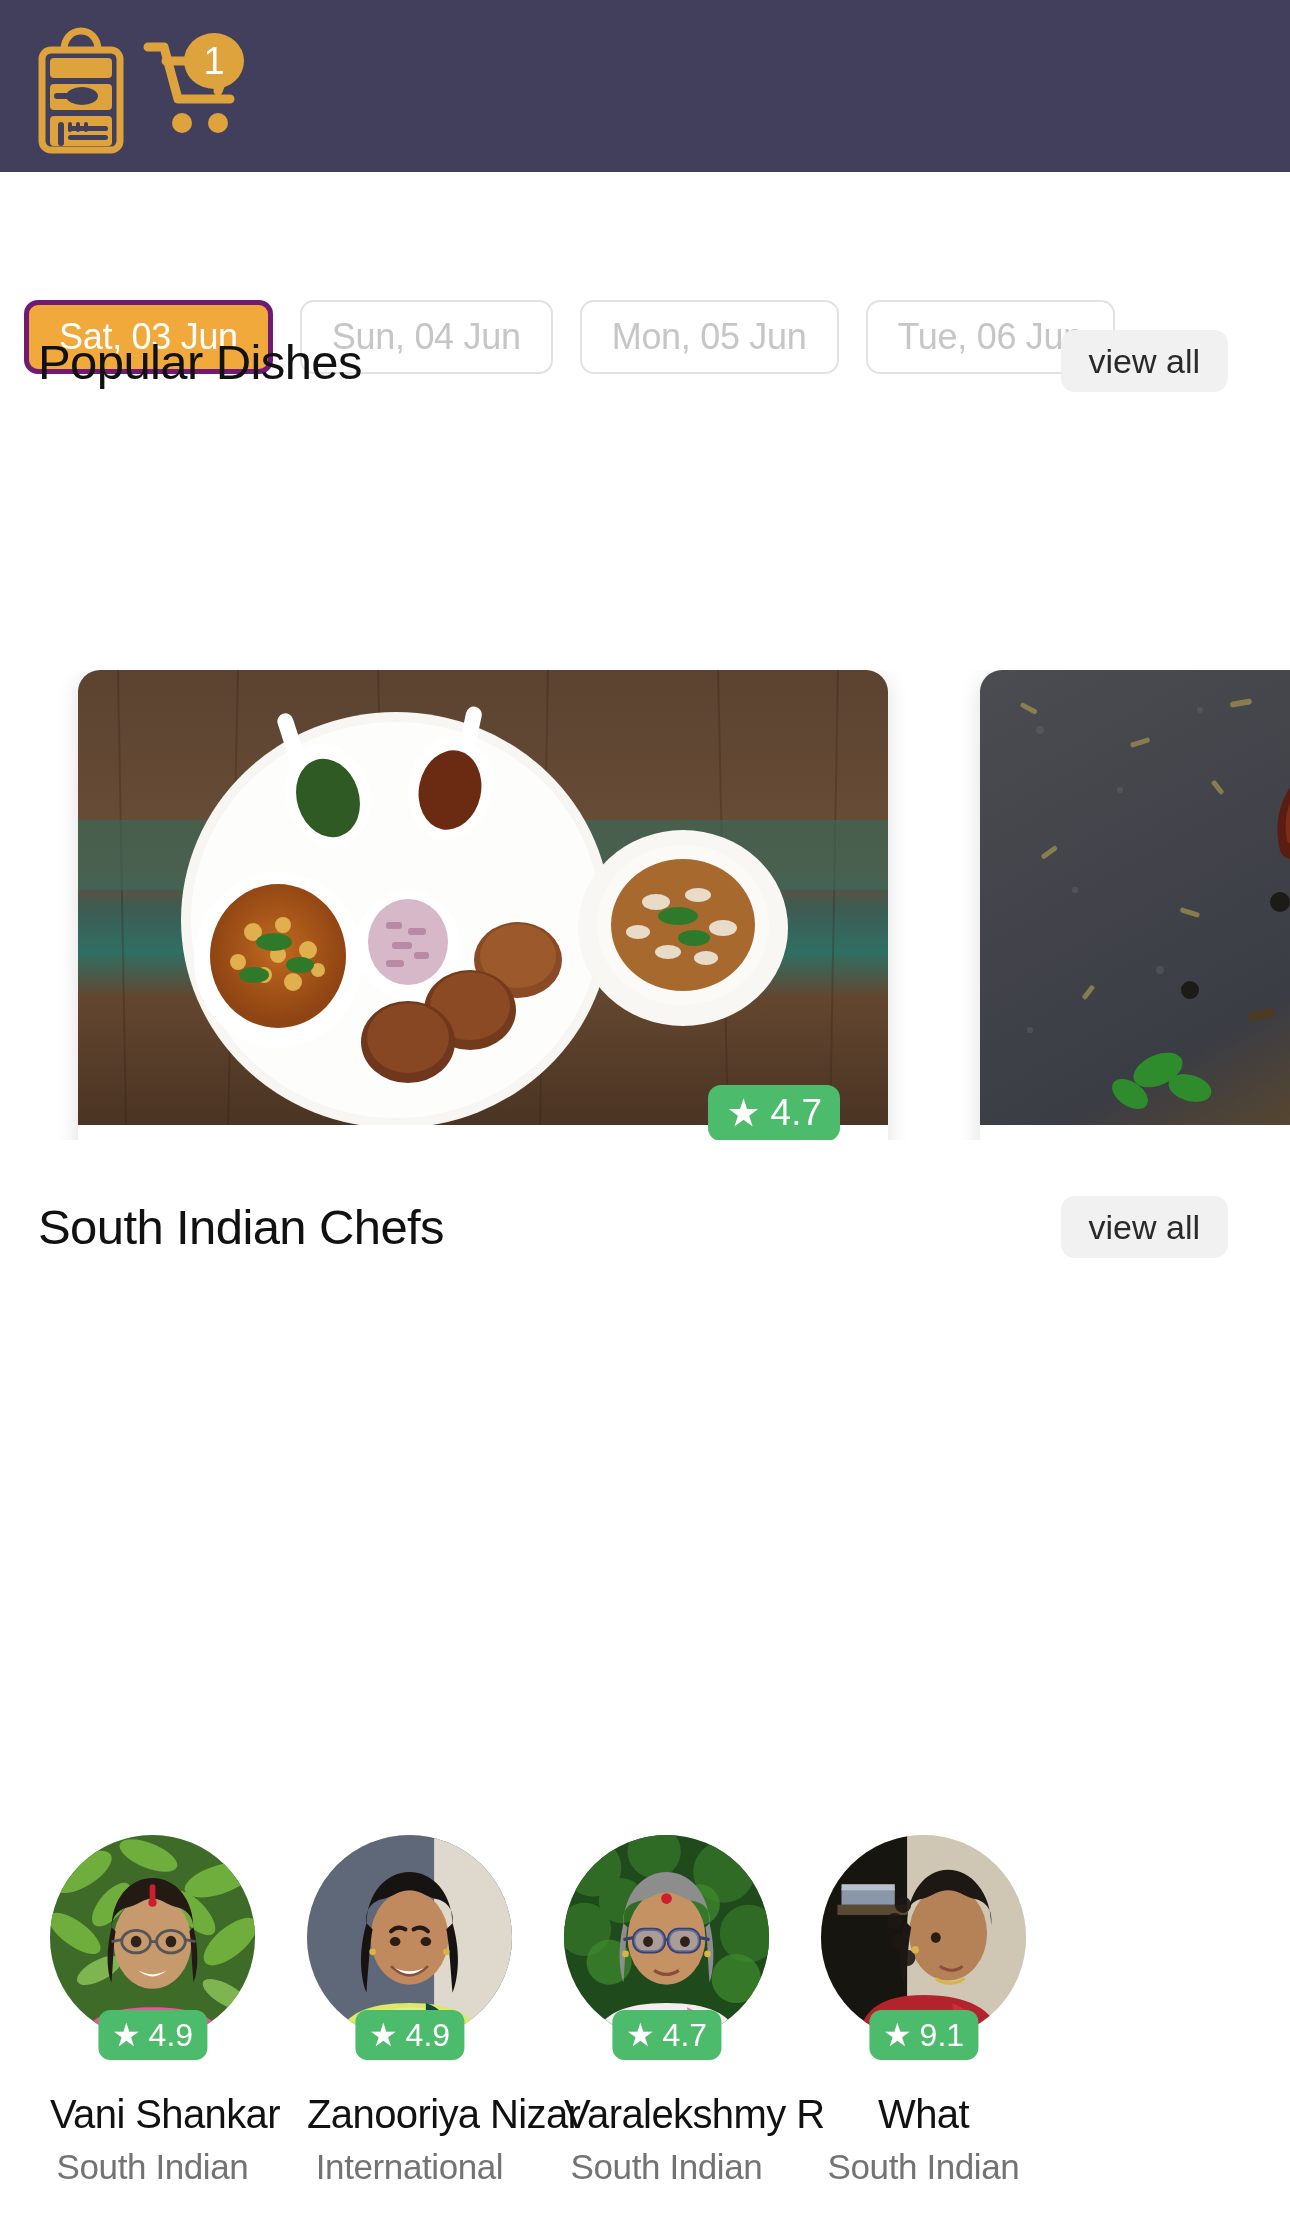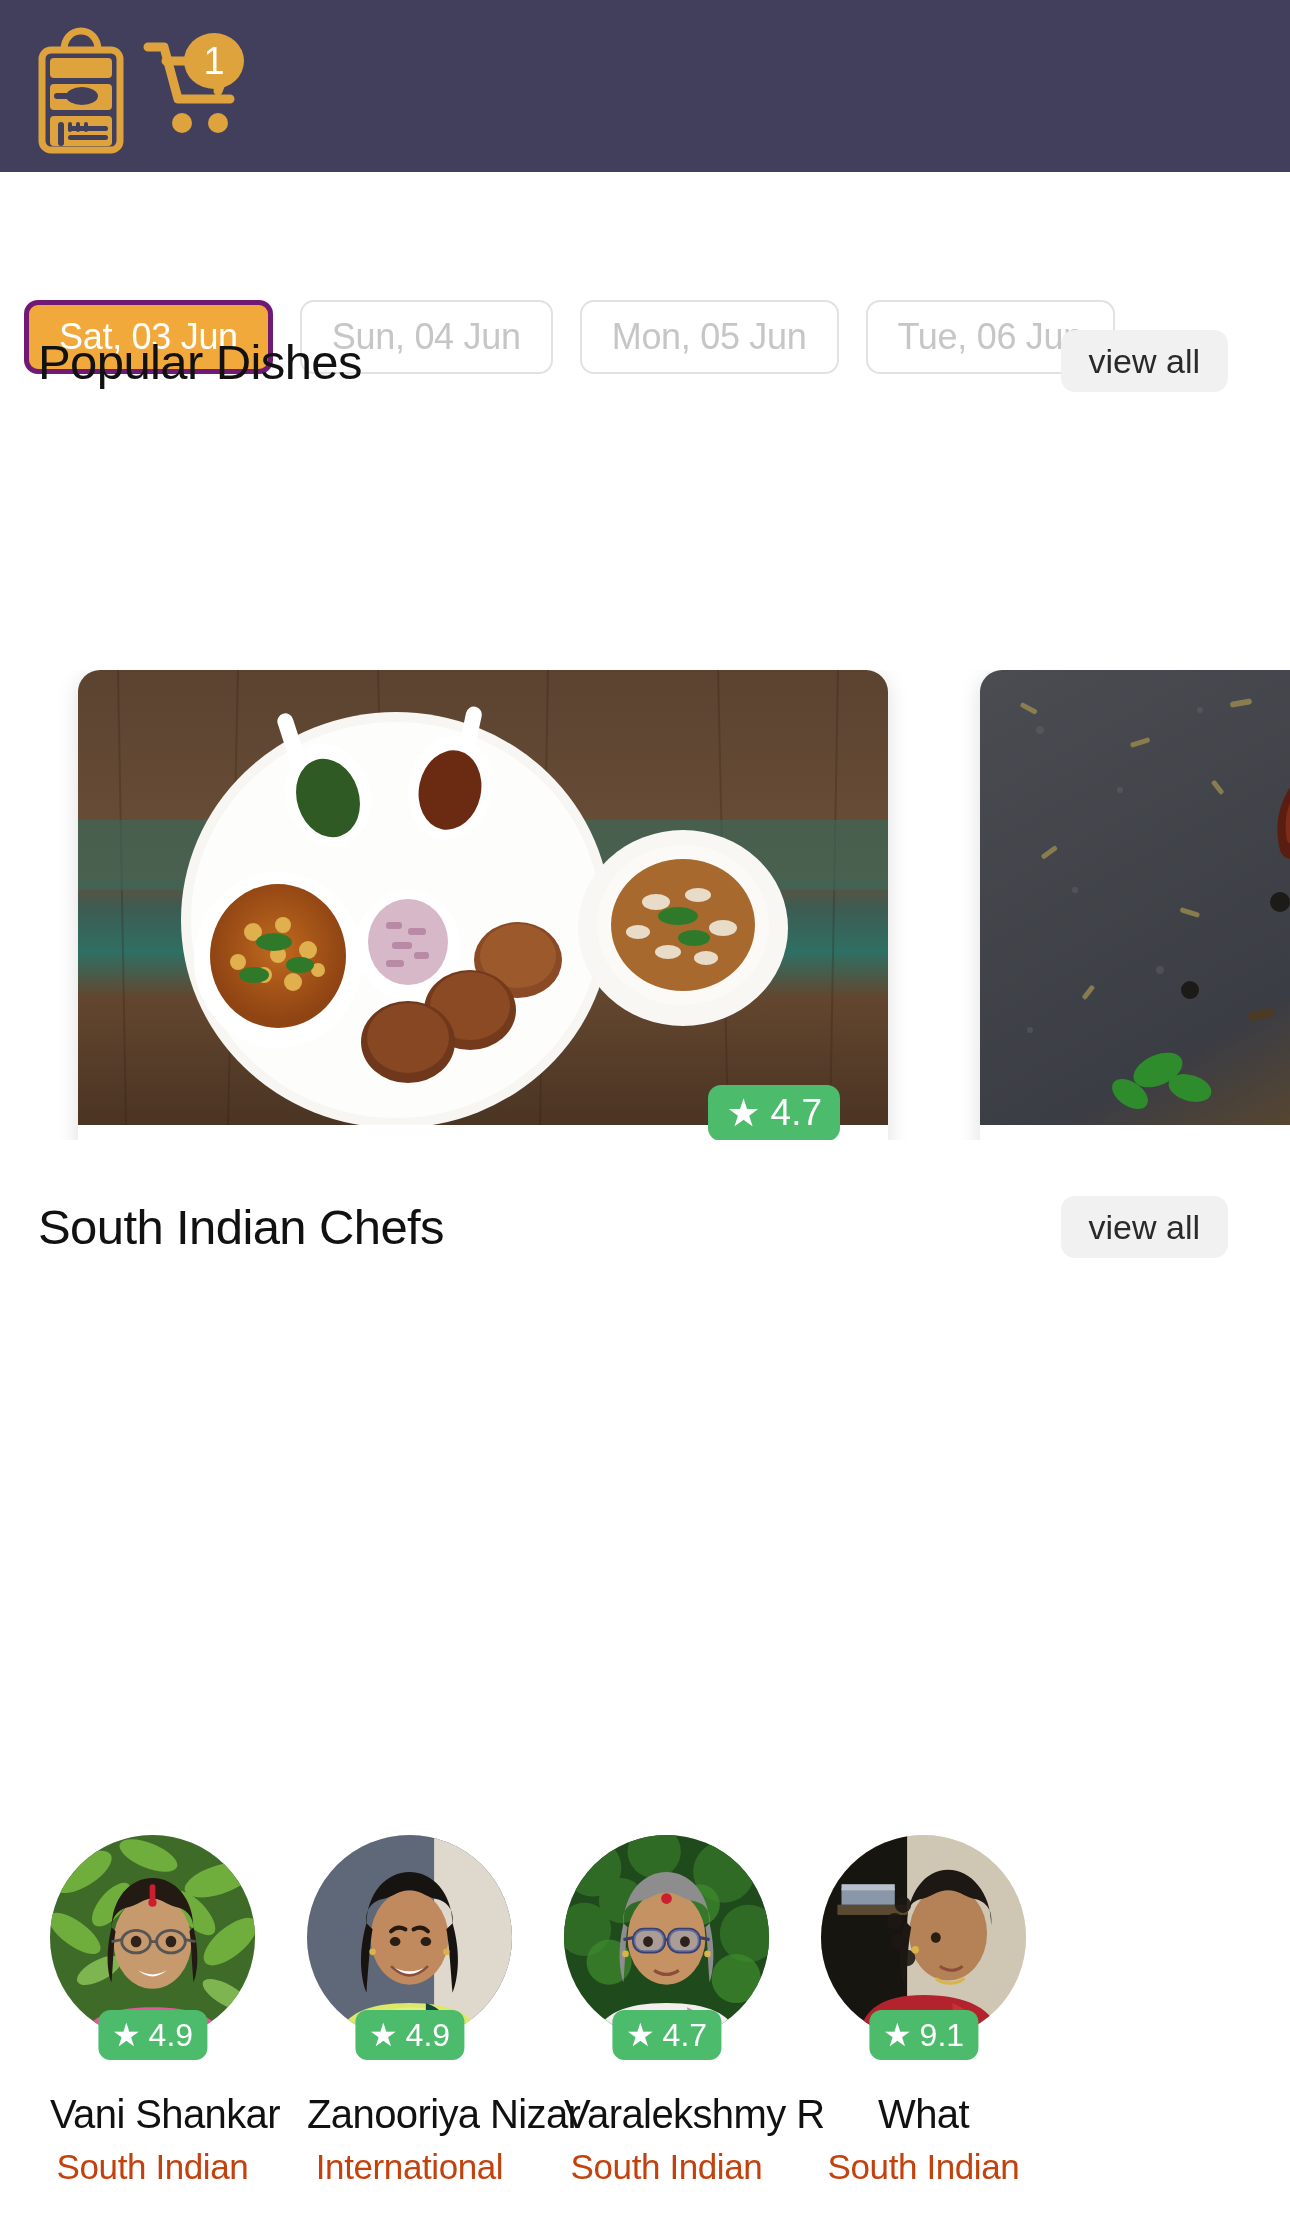--- a/index.html
+++ b/index.html
@@ -227,21 +227,21 @@
   .chef-label {
     margin-top: 52px;
     font-size: 40px;
     color: #111;
     letter-spacing: -0.6px;
     white-space: nowrap;
   }
   .chef-cuisine {
     margin-top: 10px;
     font-size: 35px;
-    color: #c2410c;
+    color: #737373;
     letter-spacing: -0.4px;
     white-space: nowrap;
   }
 </style>
 </head>
 <body>
 
 <div class="page">
 
   <div class="section-title-lg" style="top:112px;">Pick your delivery dates</div>

